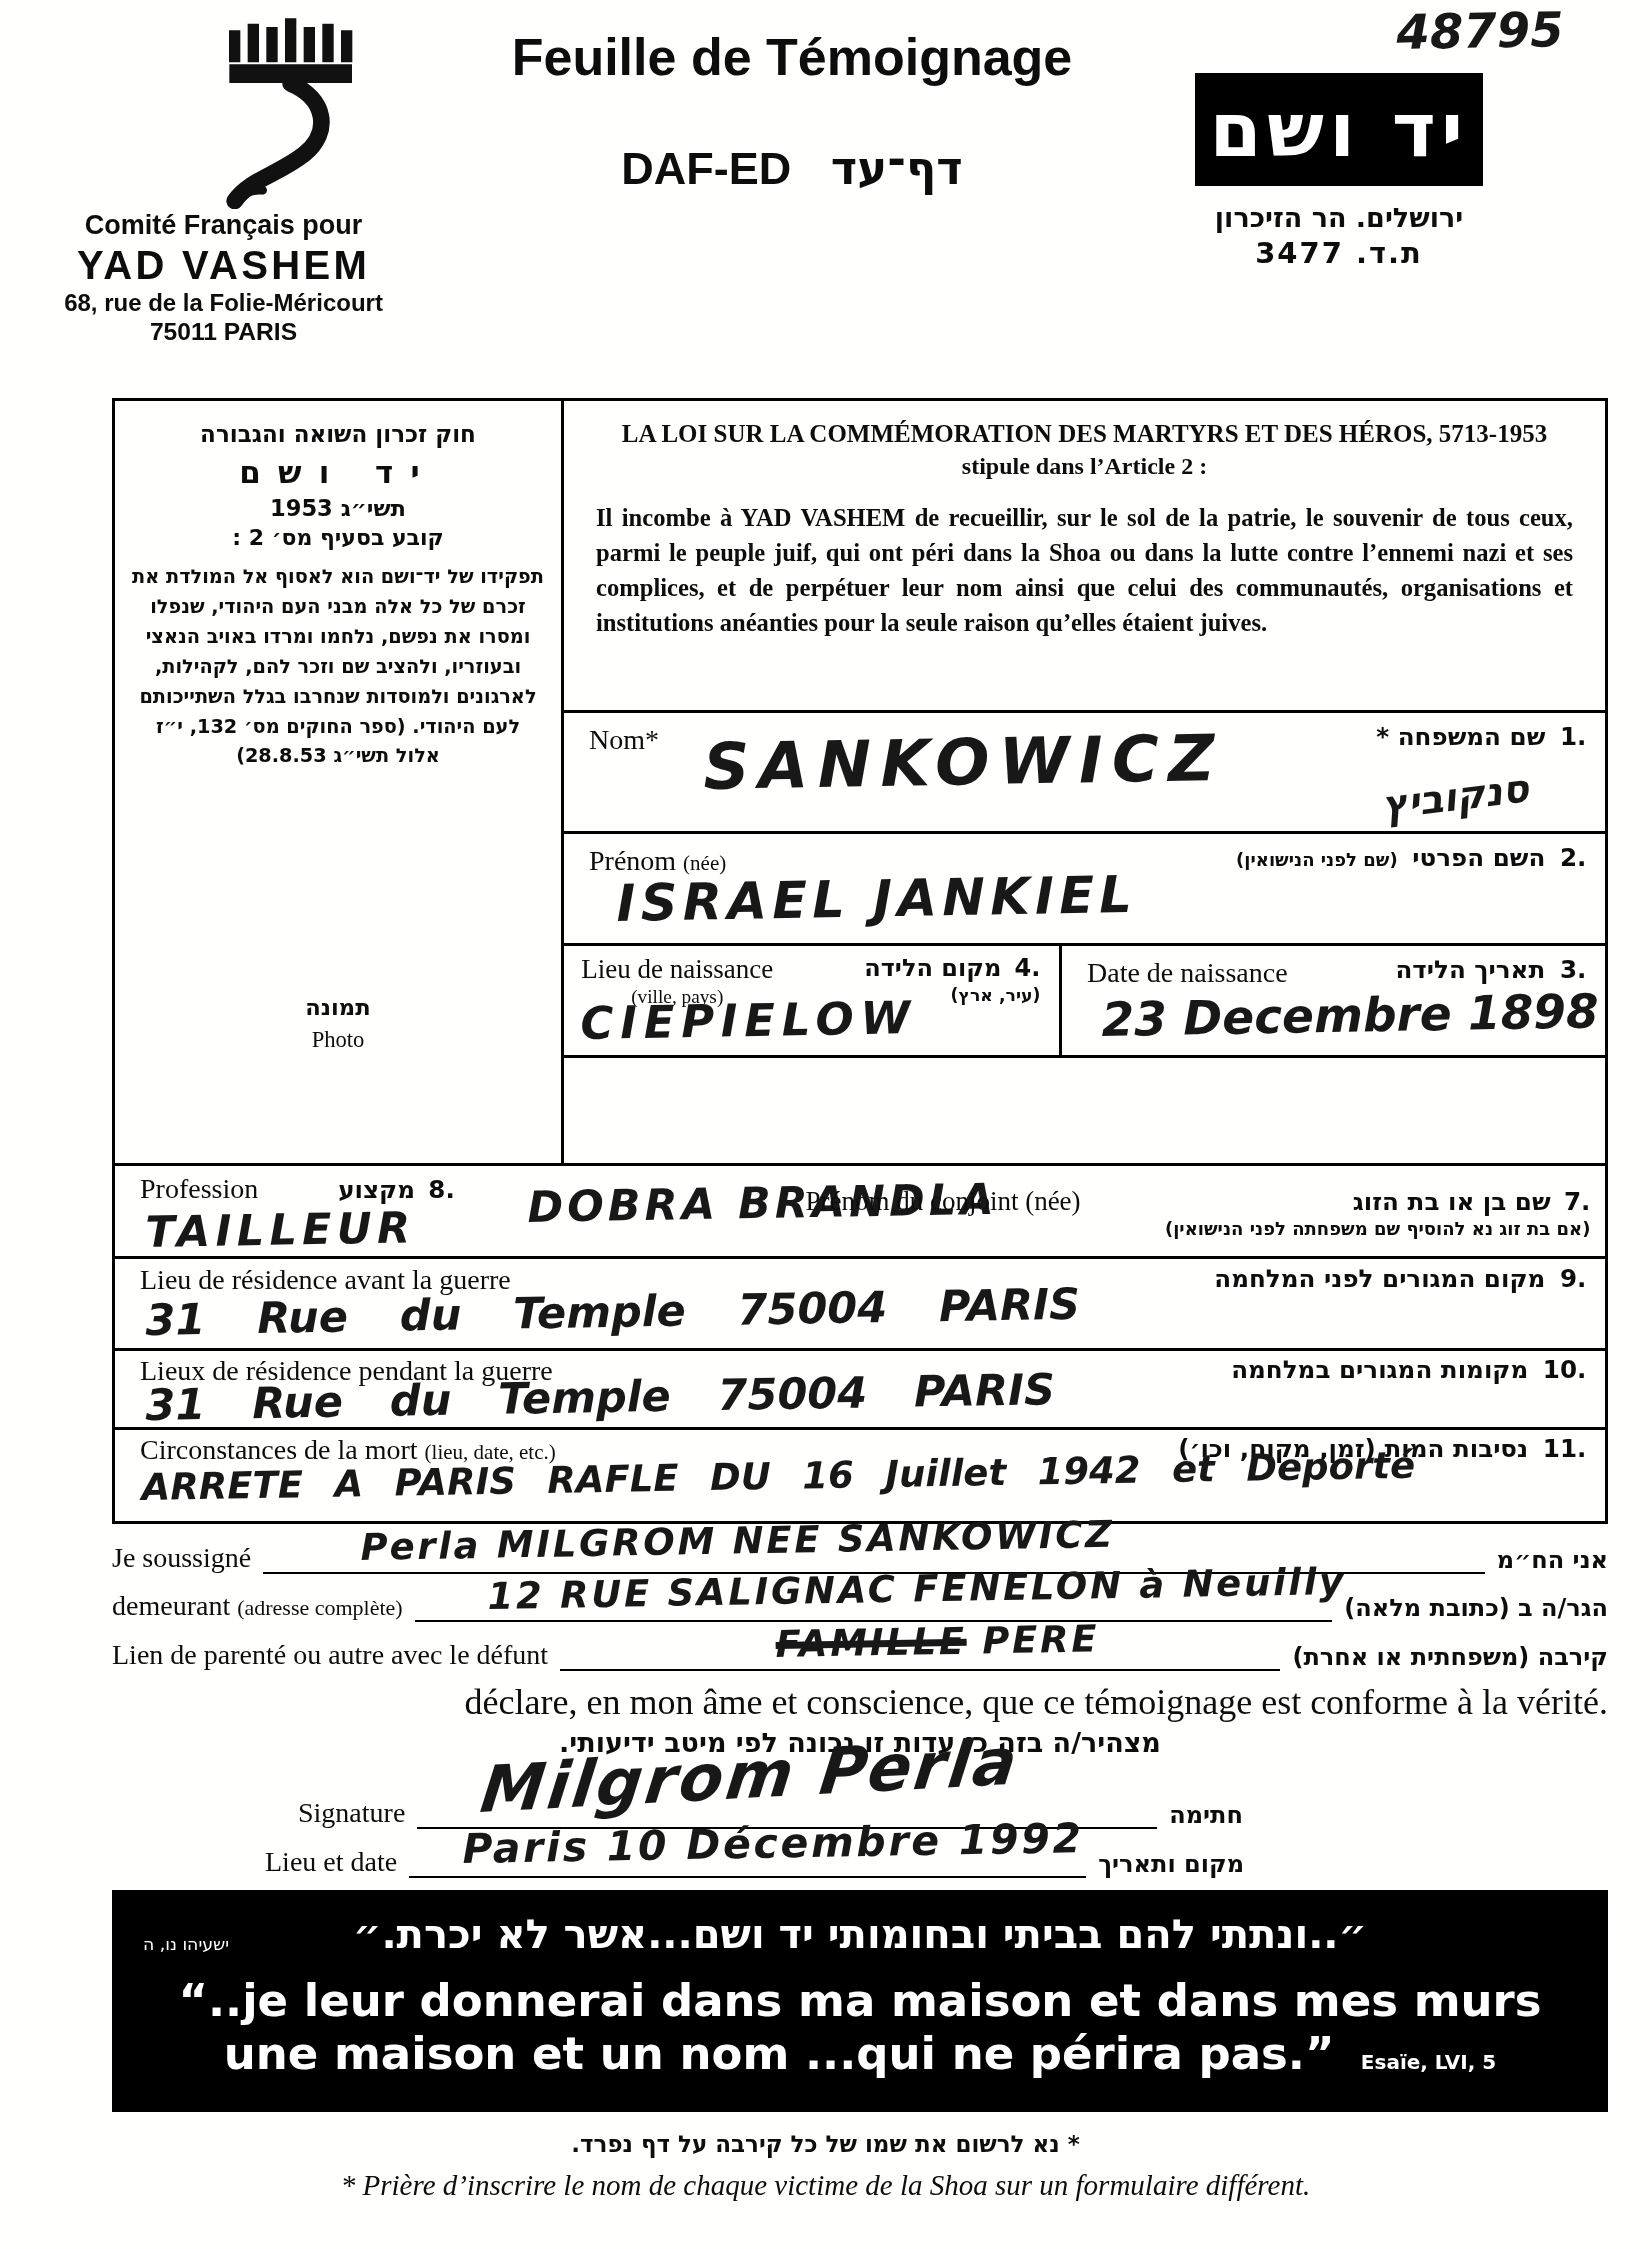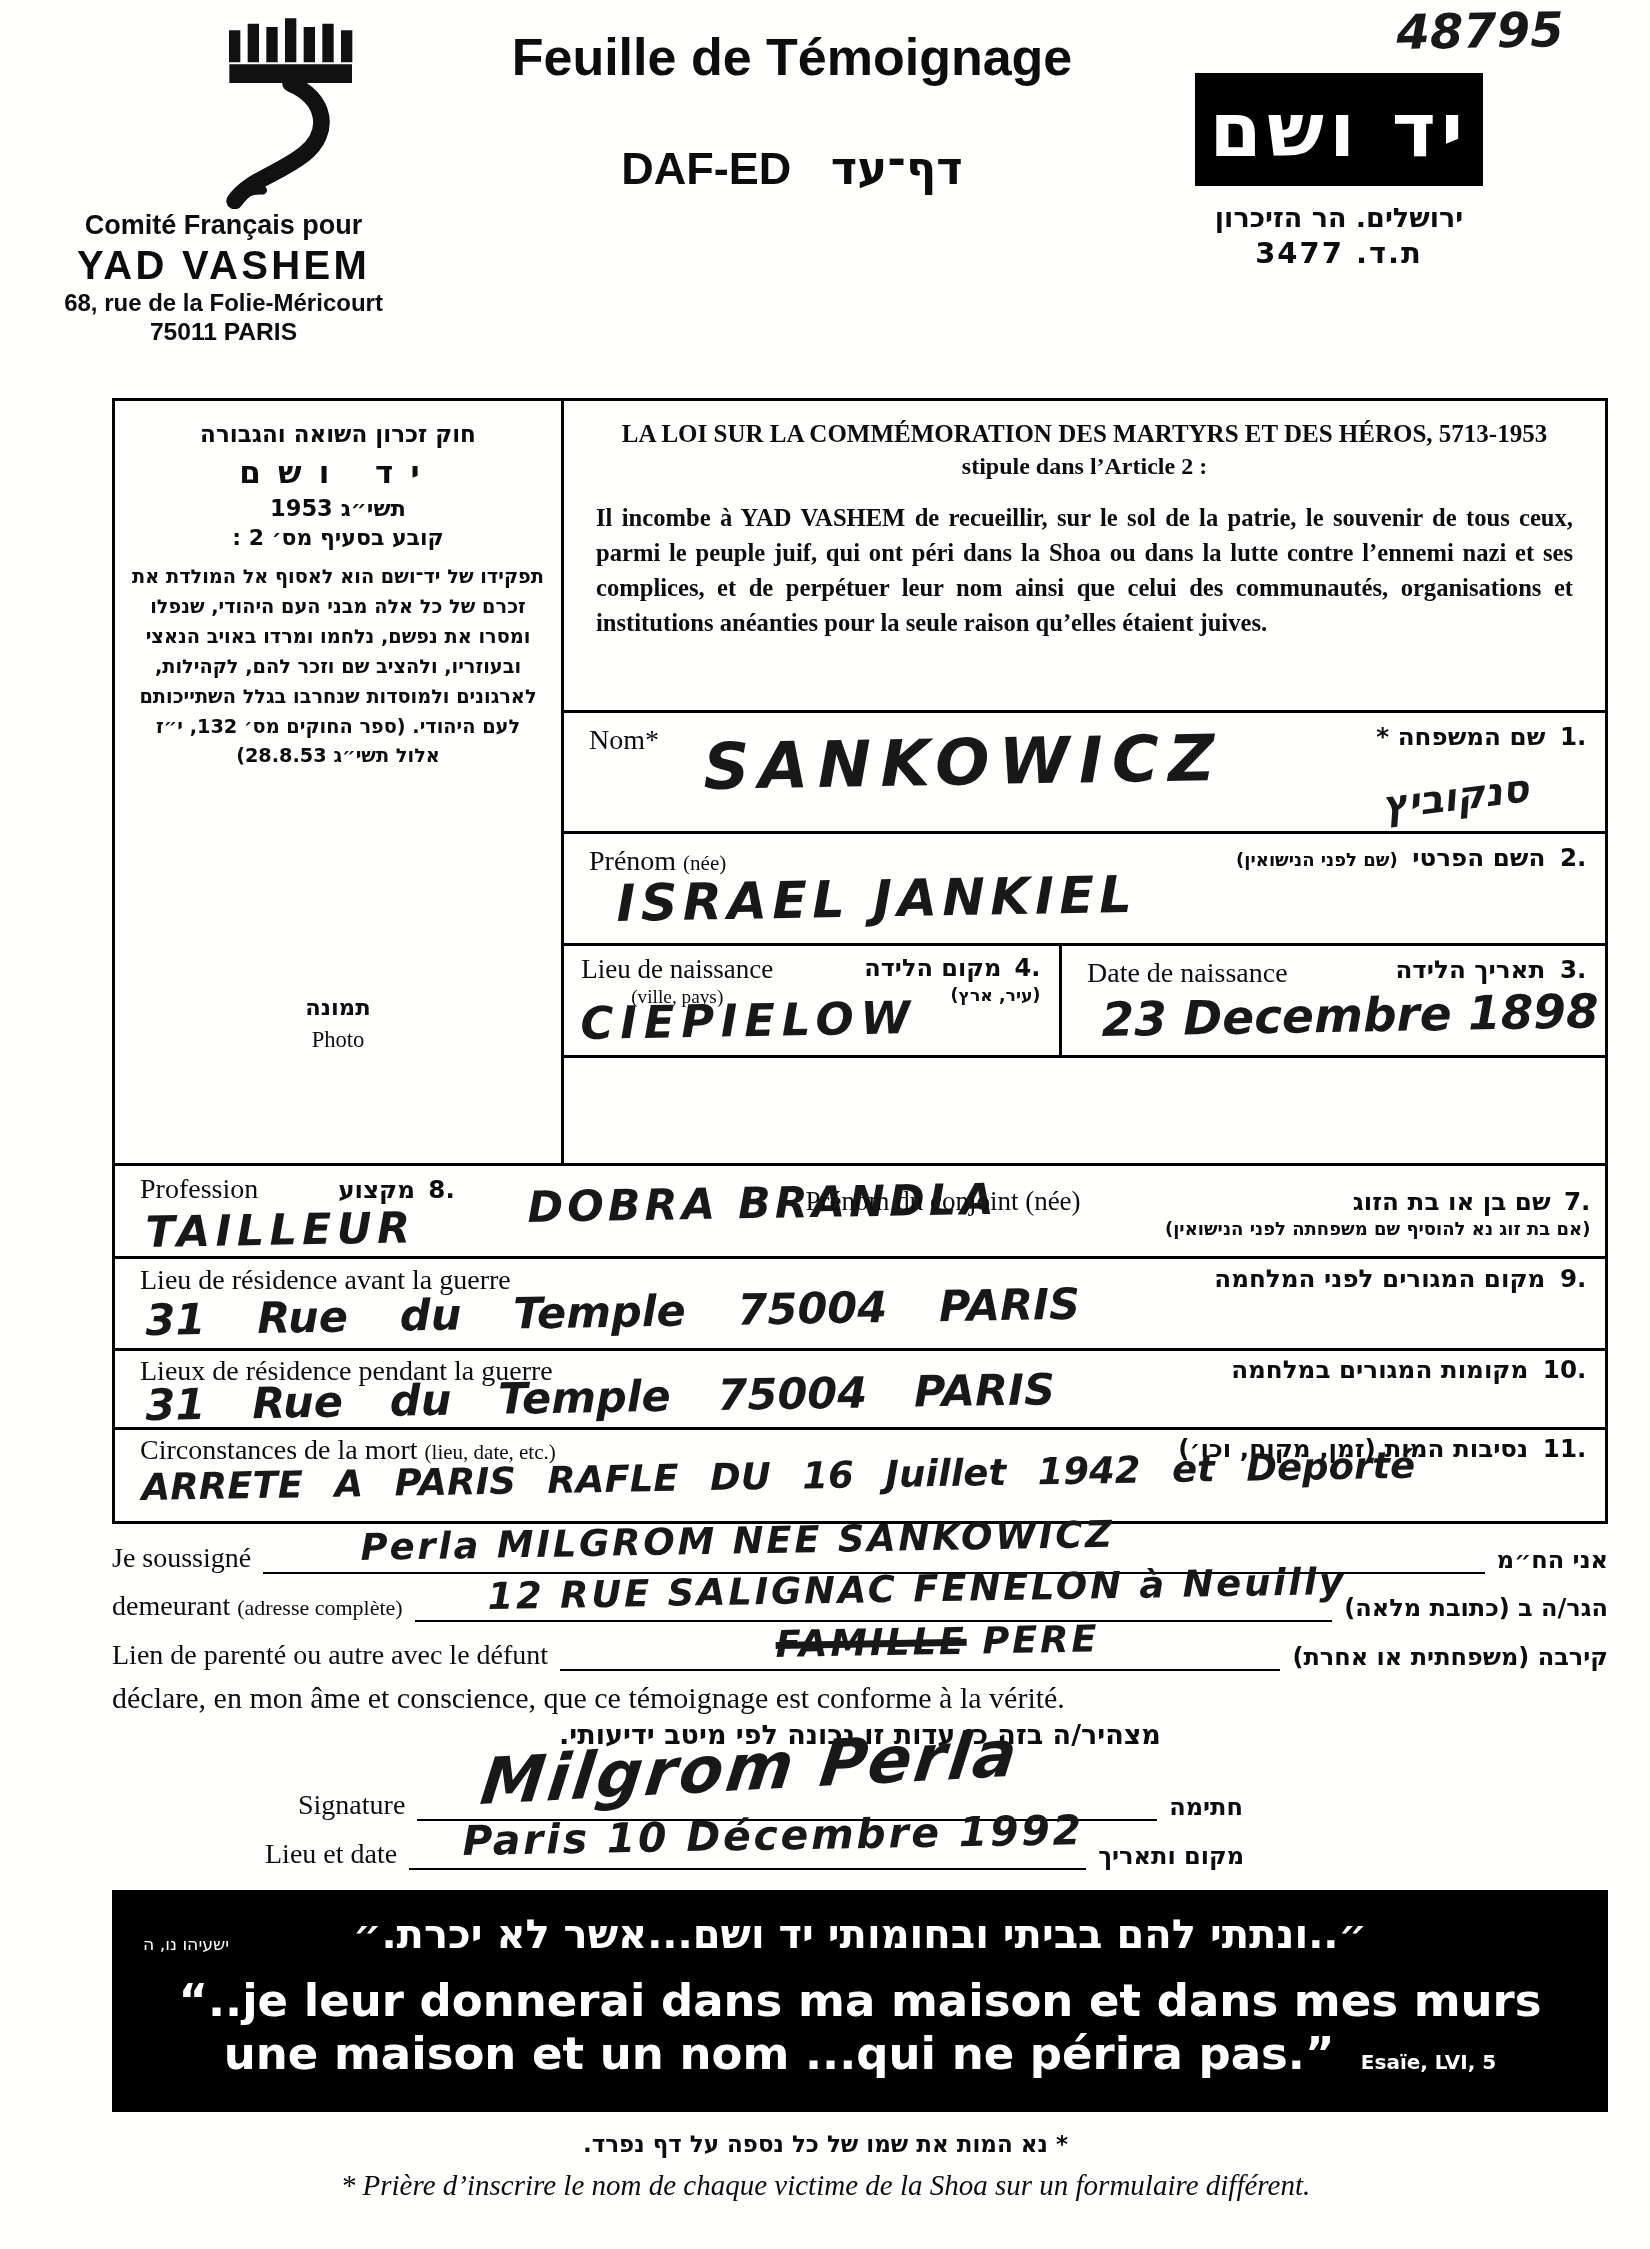--- a/index.html
+++ b/index.html
@@ -112,21 +112,21 @@
   
   .sign-area { position:absolute; left:112px; top:1531px; width:1496px; }
   .sig-line { display:flex; align-items:flex-end; margin-bottom:5.3px; }
   .sig-line .fr { font-size:28px; white-space:nowrap; }
   .sig-line .fr .fr-note { font-size:22px; }
   .sig-line .he { font-family:"DejaVu Sans", sans-serif; font-weight:bold; font-size:24px;
                   direction:rtl; white-space:nowrap; }
   .rule { flex:1; border-bottom:2.7px solid #000; margin:0 12px; position:relative; height:41px; }
   .rule .hw { position:absolute; bottom:2.7px; left:8%; font-size:37px; letter-spacing:2.7px; }
   .rule .hw.center { left:30%; }
-  .declare-fr { text-align:left; font-size:30px; margin:10.7px 0 4px; }
+  .declare-fr { text-align:right; font-size:36px; margin:10.7px 0 4px; }
   .declare-he { text-align:center; font-family:"DejaVu Sans", sans-serif; font-weight:bold;
                 font-size:27px; direction:rtl; margin-bottom:12px; }
   .sig-narrow { margin-left:186px; width:945px; }
   .sig-narrow2 { margin-left:153px; width:979px; }
   .hw-signature { font-size:64px !important; transform:rotate(-3deg) skewX(-10deg); bottom:0 !important; }
   .hw-lieudate  { font-size:41px !important; }
 
   
   .banner { position:absolute; left:112px; top:1890px; width:1496px; height:222px; background:#000;
             color:#fff; box-sizing:border-box; padding:21px 31px; text-align:center;
@@ -362,17 +362,17 @@
       <span>״..ונתתי להם בביתי ובחומותי יד ושם...אשר לא יכרת.״</span>
       <span class="cite">ישעיהו נו, ה</span>
     </div>
     <div class="b-fr1">“..je leur donnerai dans ma maison et dans mes murs</div>
     <div class="b-fr2">
       <span>une maison et un nom ...qui ne périra pas.”</span>
       <span class="cite-fr">Esaïe, LVI, 5</span>
     </div>
   </div>
 
-  <div class="foot-he">* נא המות את שמו של כל נספה על דף נפרד.</div>
+  <div class="foot-he">* נא לרשום את שמו של כל קירבה על דף נפרד.</div>
   <div class="foot-fr">* Prière d’inscrire le nom de chaque victime de la Shoa sur un formulaire différent.</div>
 
 </div>
 
 
 </body></html>

